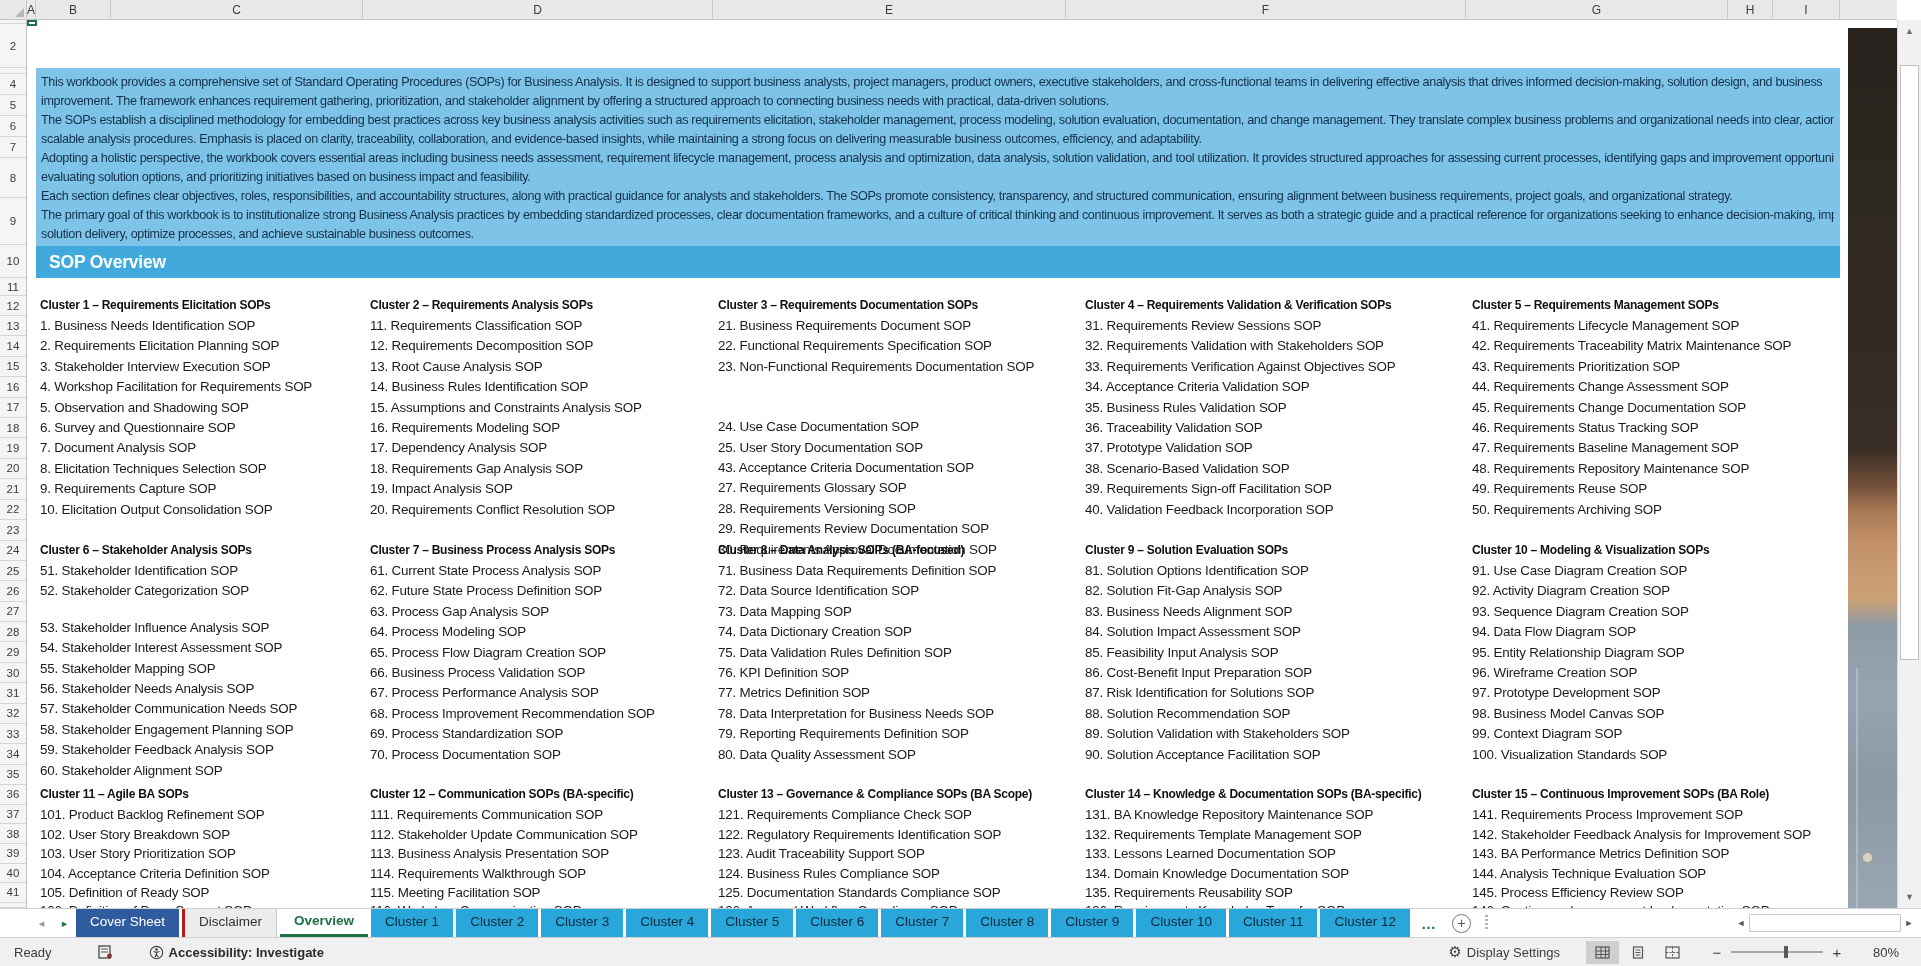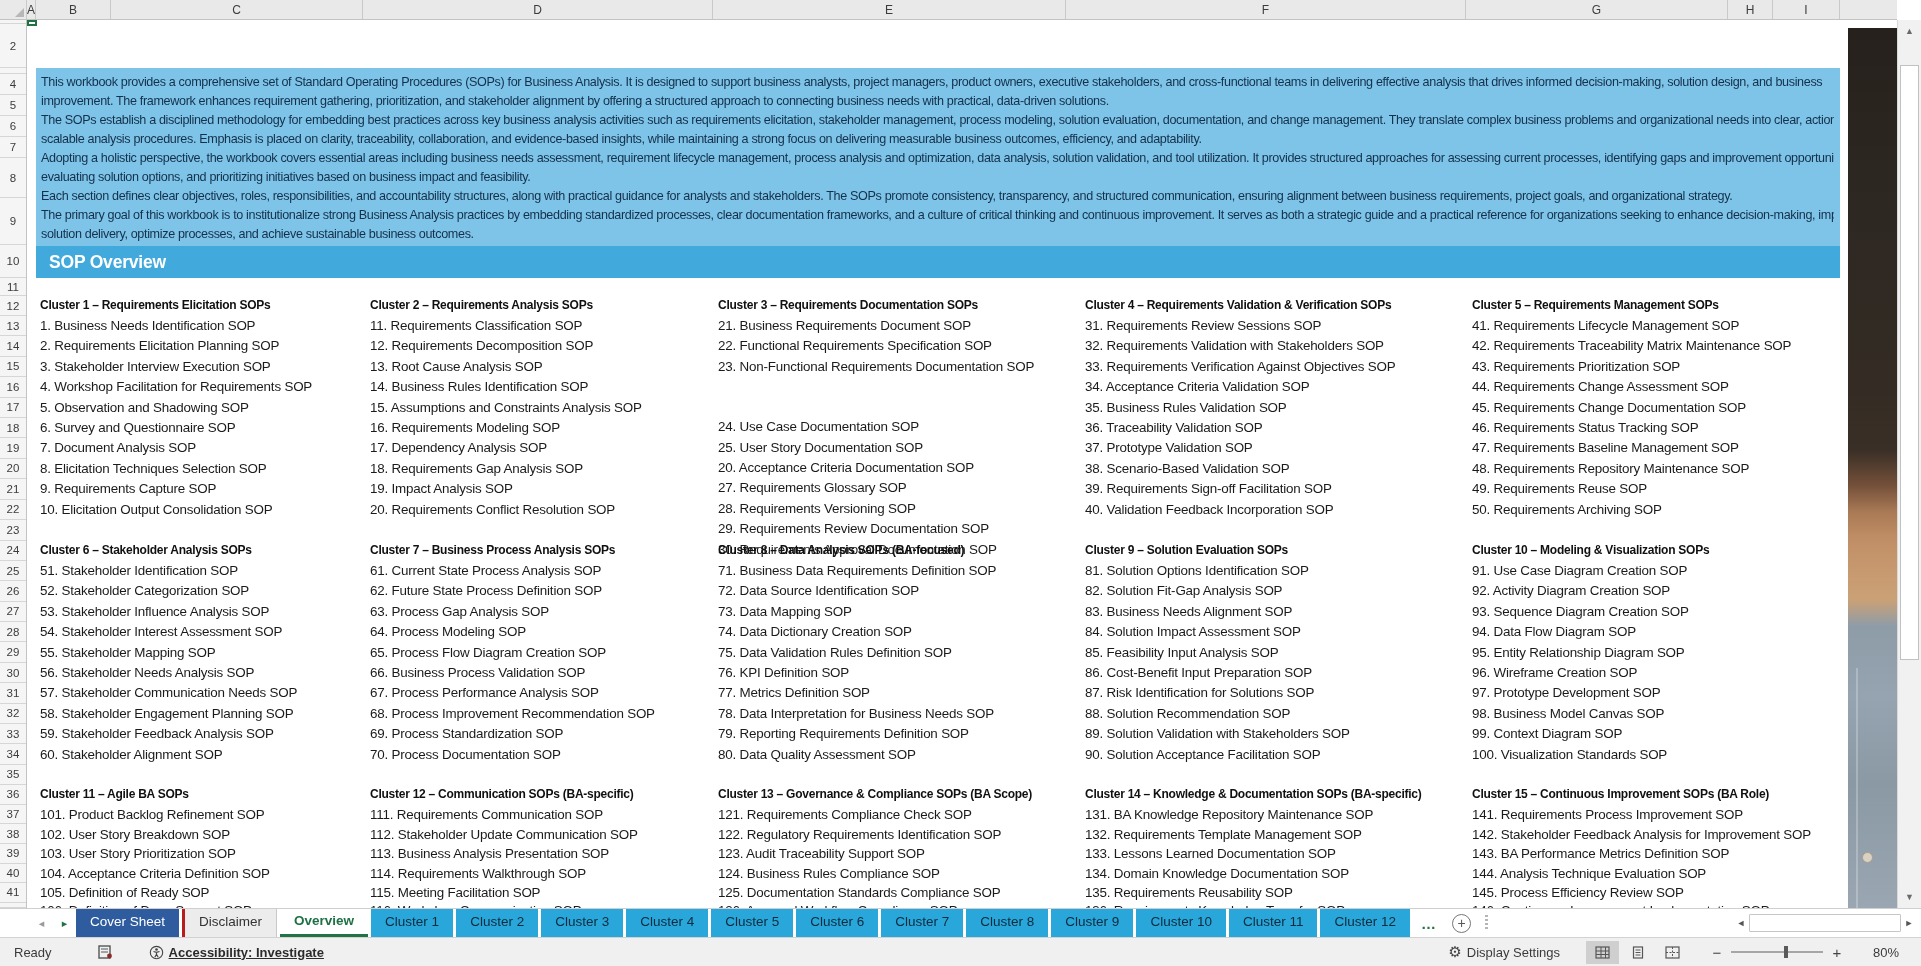--- a/index.html
+++ b/index.html
@@ -80,21 +80,21 @@
   .hscroll{display:flex;align-items:center;margin-left:auto;margin-right:4px;}
   .hs-arrow{width:16px;text-align:center;font-size:9px;color:#555;}
   .hs-track{width:152px;height:18px;background:#ffffff;border:1px solid #c6c6c6;box-sizing:border-box;border-radius:1px;}
 
   
   .statusbar{position:absolute;left:0;top:937px;width:1921px;height:29px;background:#f0f0f0;
              border-top:1px solid #d2d2d2;box-sizing:border-box;display:flex;align-items:center;
              font-size:13px;color:#3b3b3b;z-index:9;}
   .sb-ready{margin-left:14px;}
   .sb-macro{margin-left:46px;display:flex;align-items:center;}
-  .sb-access{margin-left:36px;display:flex;align-items:center;font-weight:bold;color:#2b2b2b;text-decoration:underline;}
+  .sb-access{margin-left:36px;display:flex;align-items:center;font-weight:bold;color:#2b2b2b;}
   .sb-access svg{margin-right:5px;}
   .sb-right{margin-left:auto;display:flex;align-items:center;}
   .sb-display{display:flex;align-items:center;margin-right:26px;}
   .sb-display .gear{font-size:15px;margin-right:5px;color:#444;}
   .viewbtn{width:33px;height:23px;display:flex;align-items:center;justify-content:center;margin-right:2px;}
   .viewbtn.active{background:#cfcfcf;}
   .zoomctl{display:flex;align-items:center;margin-left:18px;margin-right:14px;}
   .zoomctl .zminus,.zoomctl .zplus{font-size:15px;color:#444;width:16px;text-align:center;}
   .ztrack{position:relative;width:92px;height:2px;background:#a6a6a6;margin:0 6px;}
   .zthumb{position:absolute;left:58%;top:-5px;width:4px;height:12px;background:#5a5a5a;}
@@ -208,21 +208,21 @@
           <div class="ci" style="height: 20.4px; line-height: 20.4px;">19. Impact Analysis SOP</div>
           <div class="ci" style="height: 20.4px; line-height: 20.4px;">20. Requirements Conflict Resolution SOP</div>
         </div>
         <div class="cluster" style="left: 718px; top: 296px;">
           <div class="ch">Cluster 3 – Requirements Documentation SOPs</div>
           <div class="ci" style="height: 20.4px; line-height: 20.4px;">21. Business Requirements Document SOP</div>
           <div class="ci" style="height: 20.4px; line-height: 20.4px;">22. Functional Requirements Specification SOP</div>
           <div class="ci" style="height: 20.4px; line-height: 20.4px;">23. Non-Functional Requirements Documentation SOP</div>
           <div class="ci" style="height: 20.4px; line-height: 20.4px; margin-top: 40px;">24. Use Case Documentation SOP</div>
           <div class="ci" style="height: 20.4px; line-height: 20.4px;">25. User Story Documentation SOP</div>
-          <div class="ci" style="height: 20.4px; line-height: 20.4px;">20. Acceptance Criteria Documentation SOP</div>
+          <div class="ci" style="height: 20.4px; line-height: 20.4px;">43. Acceptance Criteria Documentation SOP</div>
           <div class="ci" style="height: 20.4px; line-height: 20.4px;">27. Requirements Glossary SOP</div>
           <div class="ci" style="height: 20.4px; line-height: 20.4px;">28. Requirements Versioning SOP</div>
           <div class="ci" style="height: 20.4px; line-height: 20.4px;">29. Requirements Review Documentation SOP</div>
           <div class="ci" style="height: 20.4px; line-height: 20.4px;">30. Requirements Approval Documentation SOP</div>
         </div>
         <div class="cluster" style="left: 1085px; top: 296px;">
           <div class="ch">Cluster 4 – Requirements Validation &amp; Verification SOPs</div>
           <div class="ci" style="height: 20.4px; line-height: 20.4px;">31. Requirements Review Sessions SOP</div>
           <div class="ci" style="height: 20.4px; line-height: 20.4px;">32. Requirements Validation with Stakeholders SOP</div>
           <div class="ci" style="height: 20.4px; line-height: 20.4px;">33. Requirements Verification Against Objectives SOP</div>
@@ -244,21 +244,21 @@
           <div class="ci" style="height: 20.4px; line-height: 20.4px;">46. Requirements Status Tracking SOP</div>
           <div class="ci" style="height: 20.4px; line-height: 20.4px;">47. Requirements Baseline Management SOP</div>
           <div class="ci" style="height: 20.4px; line-height: 20.4px;">48. Requirements Repository Maintenance SOP</div>
           <div class="ci" style="height: 20.4px; line-height: 20.4px;">49. Requirements Reuse SOP</div>
           <div class="ci" style="height: 20.4px; line-height: 20.4px;">50. Requirements Archiving SOP</div>
         </div>
         <div class="cluster" style="left: 40px; top: 541px;">
           <div class="ch">Cluster 6 – Stakeholder Analysis SOPs</div>
           <div class="ci" style="height: 20.4px; line-height: 20.4px;">51. Stakeholder Identification SOP</div>
           <div class="ci" style="height: 20.4px; line-height: 20.4px;">52. Stakeholder Categorization SOP</div>
-          <div class="ci" style="height: 20.4px; line-height: 20.4px;">53. Stakeholder Influence Analysis SOP</div>
+          <div class="ci" style="height: 20.4px; line-height: 20.4px; margin-top: 16px;">53. Stakeholder Influence Analysis SOP</div>
           <div class="ci" style="height: 20.4px; line-height: 20.4px;">54. Stakeholder Interest Assessment SOP</div>
           <div class="ci" style="height: 20.4px; line-height: 20.4px;">55. Stakeholder Mapping SOP</div>
           <div class="ci" style="height: 20.4px; line-height: 20.4px;">56. Stakeholder Needs Analysis SOP</div>
           <div class="ci" style="height: 20.4px; line-height: 20.4px;">57. Stakeholder Communication Needs SOP</div>
           <div class="ci" style="height: 20.4px; line-height: 20.4px;">58. Stakeholder Engagement Planning SOP</div>
           <div class="ci" style="height: 20.4px; line-height: 20.4px;">59. Stakeholder Feedback Analysis SOP</div>
           <div class="ci" style="height: 20.4px; line-height: 20.4px;">60. Stakeholder Alignment SOP</div>
         </div>
         <div class="cluster" style="left: 370px; top: 541px;">
           <div class="ch">Cluster 7 – Business Process Analysis SOPs</div>

